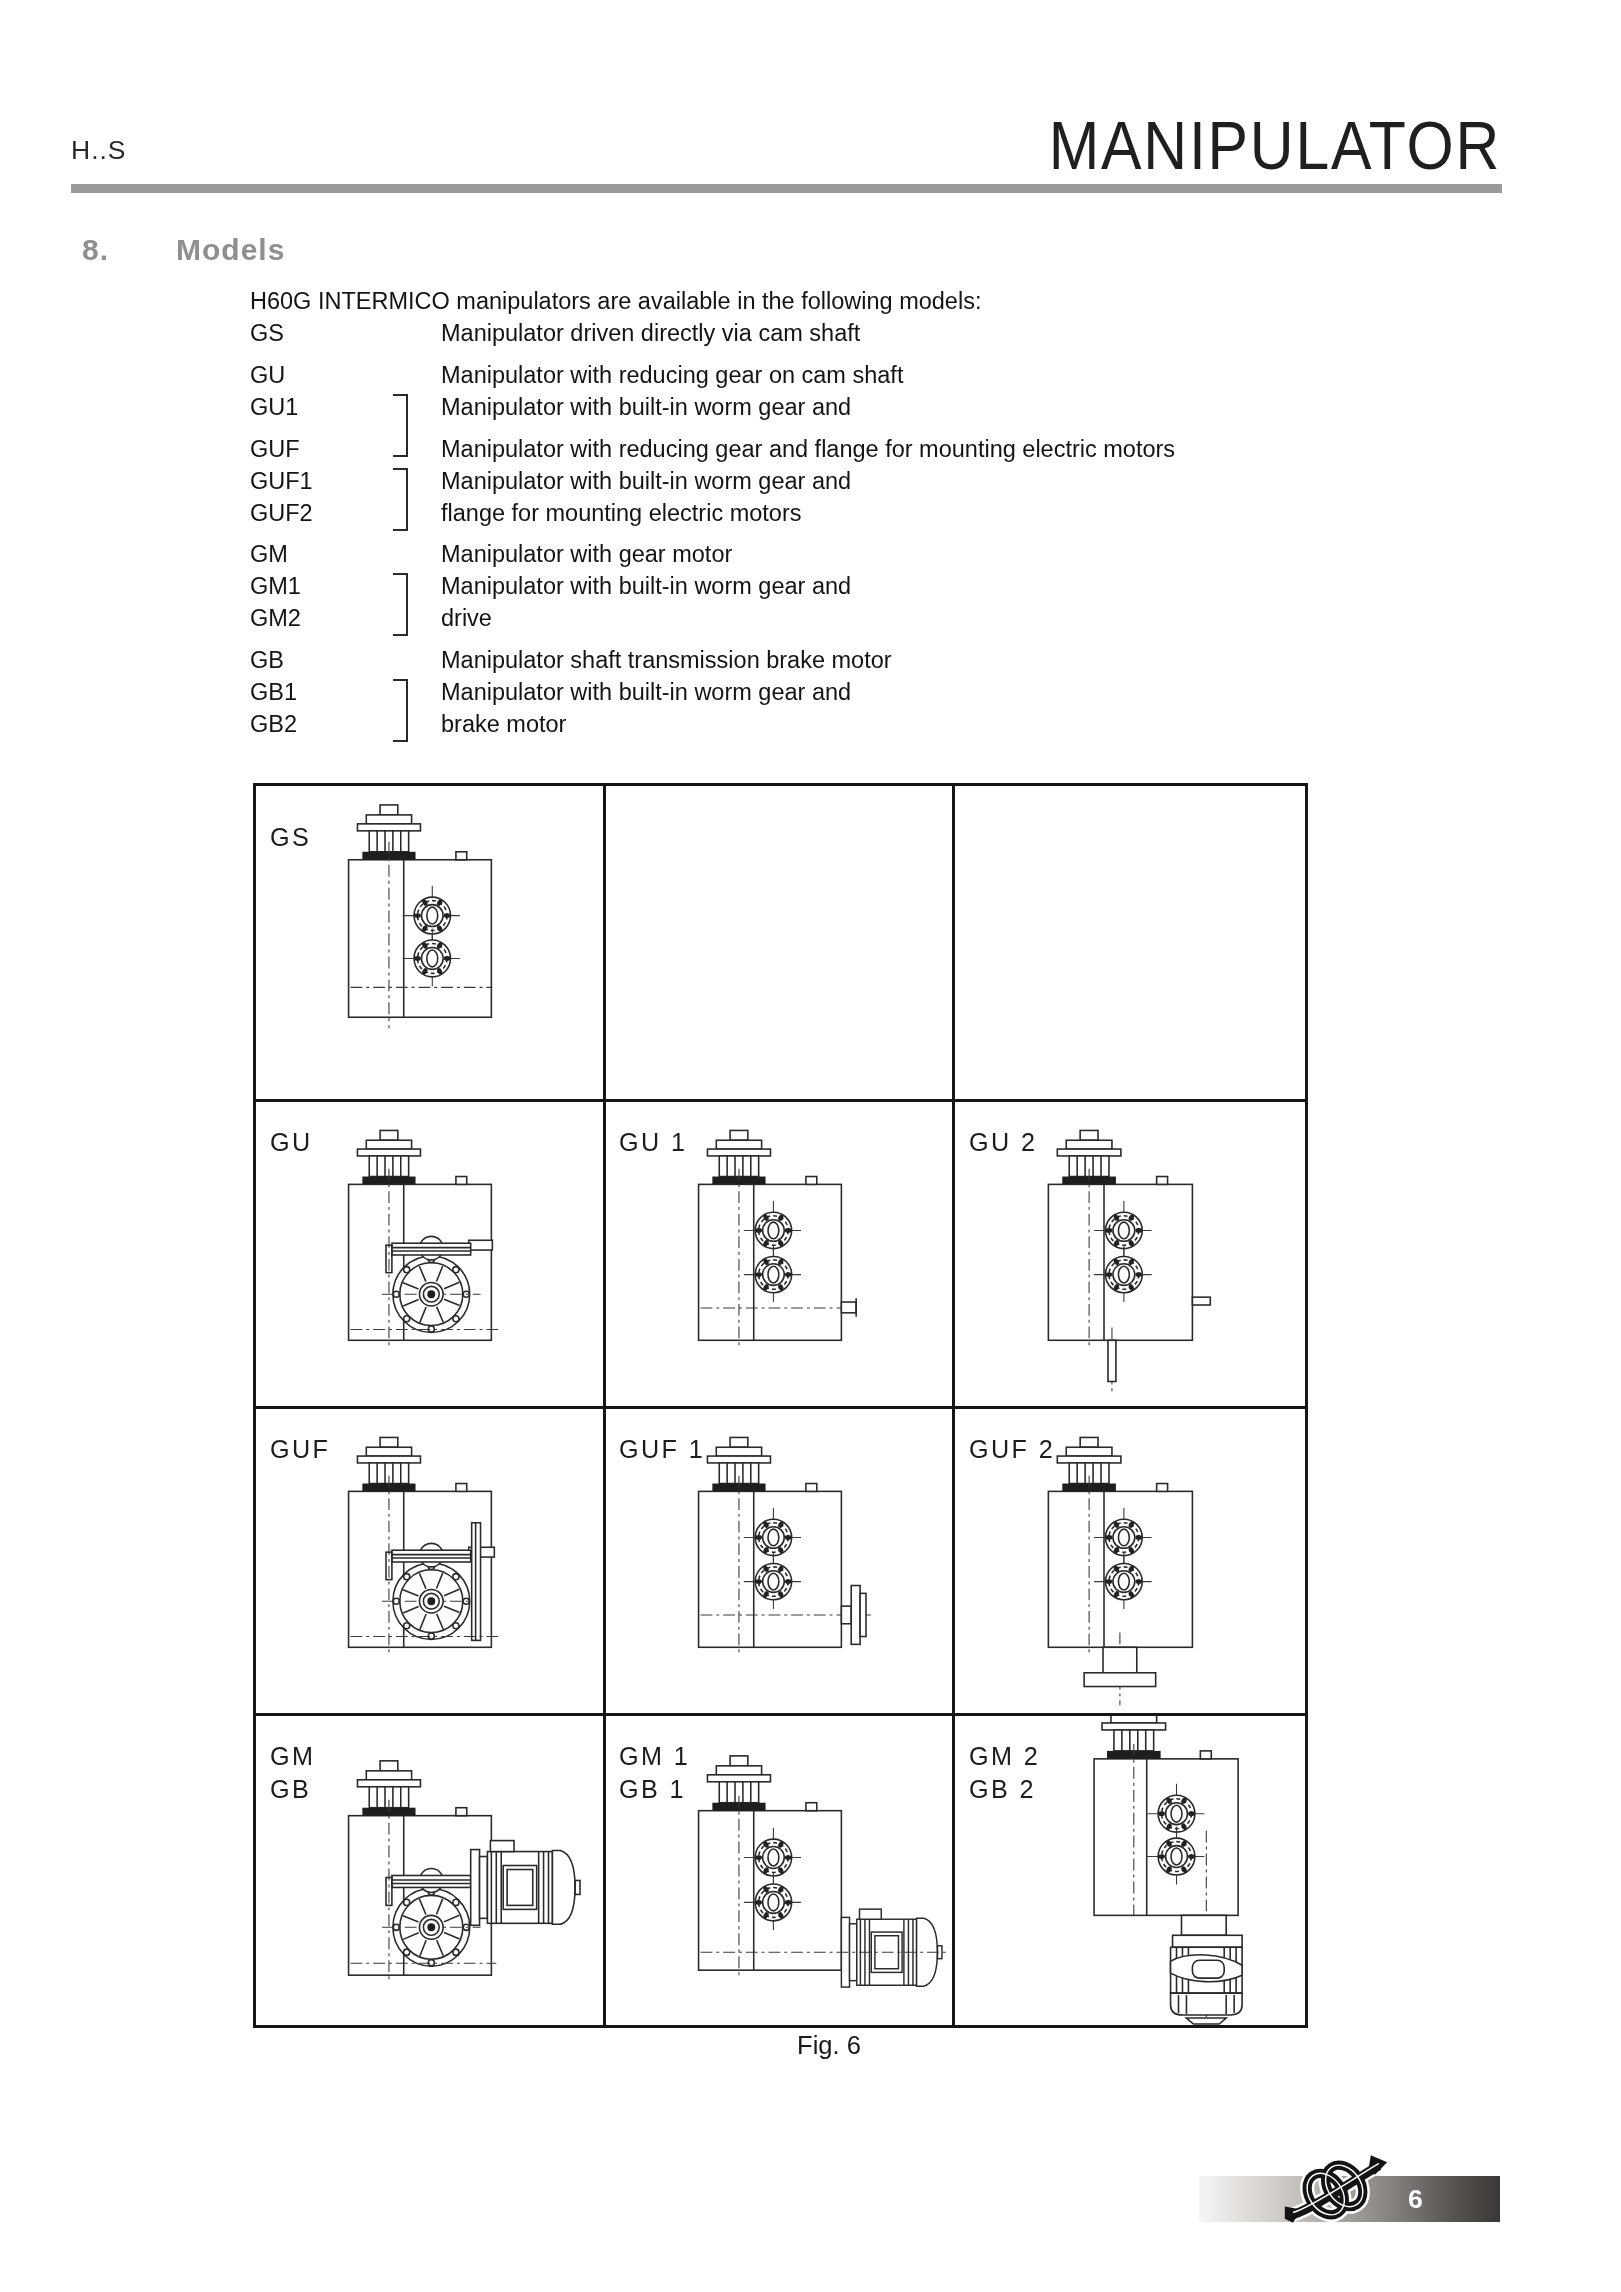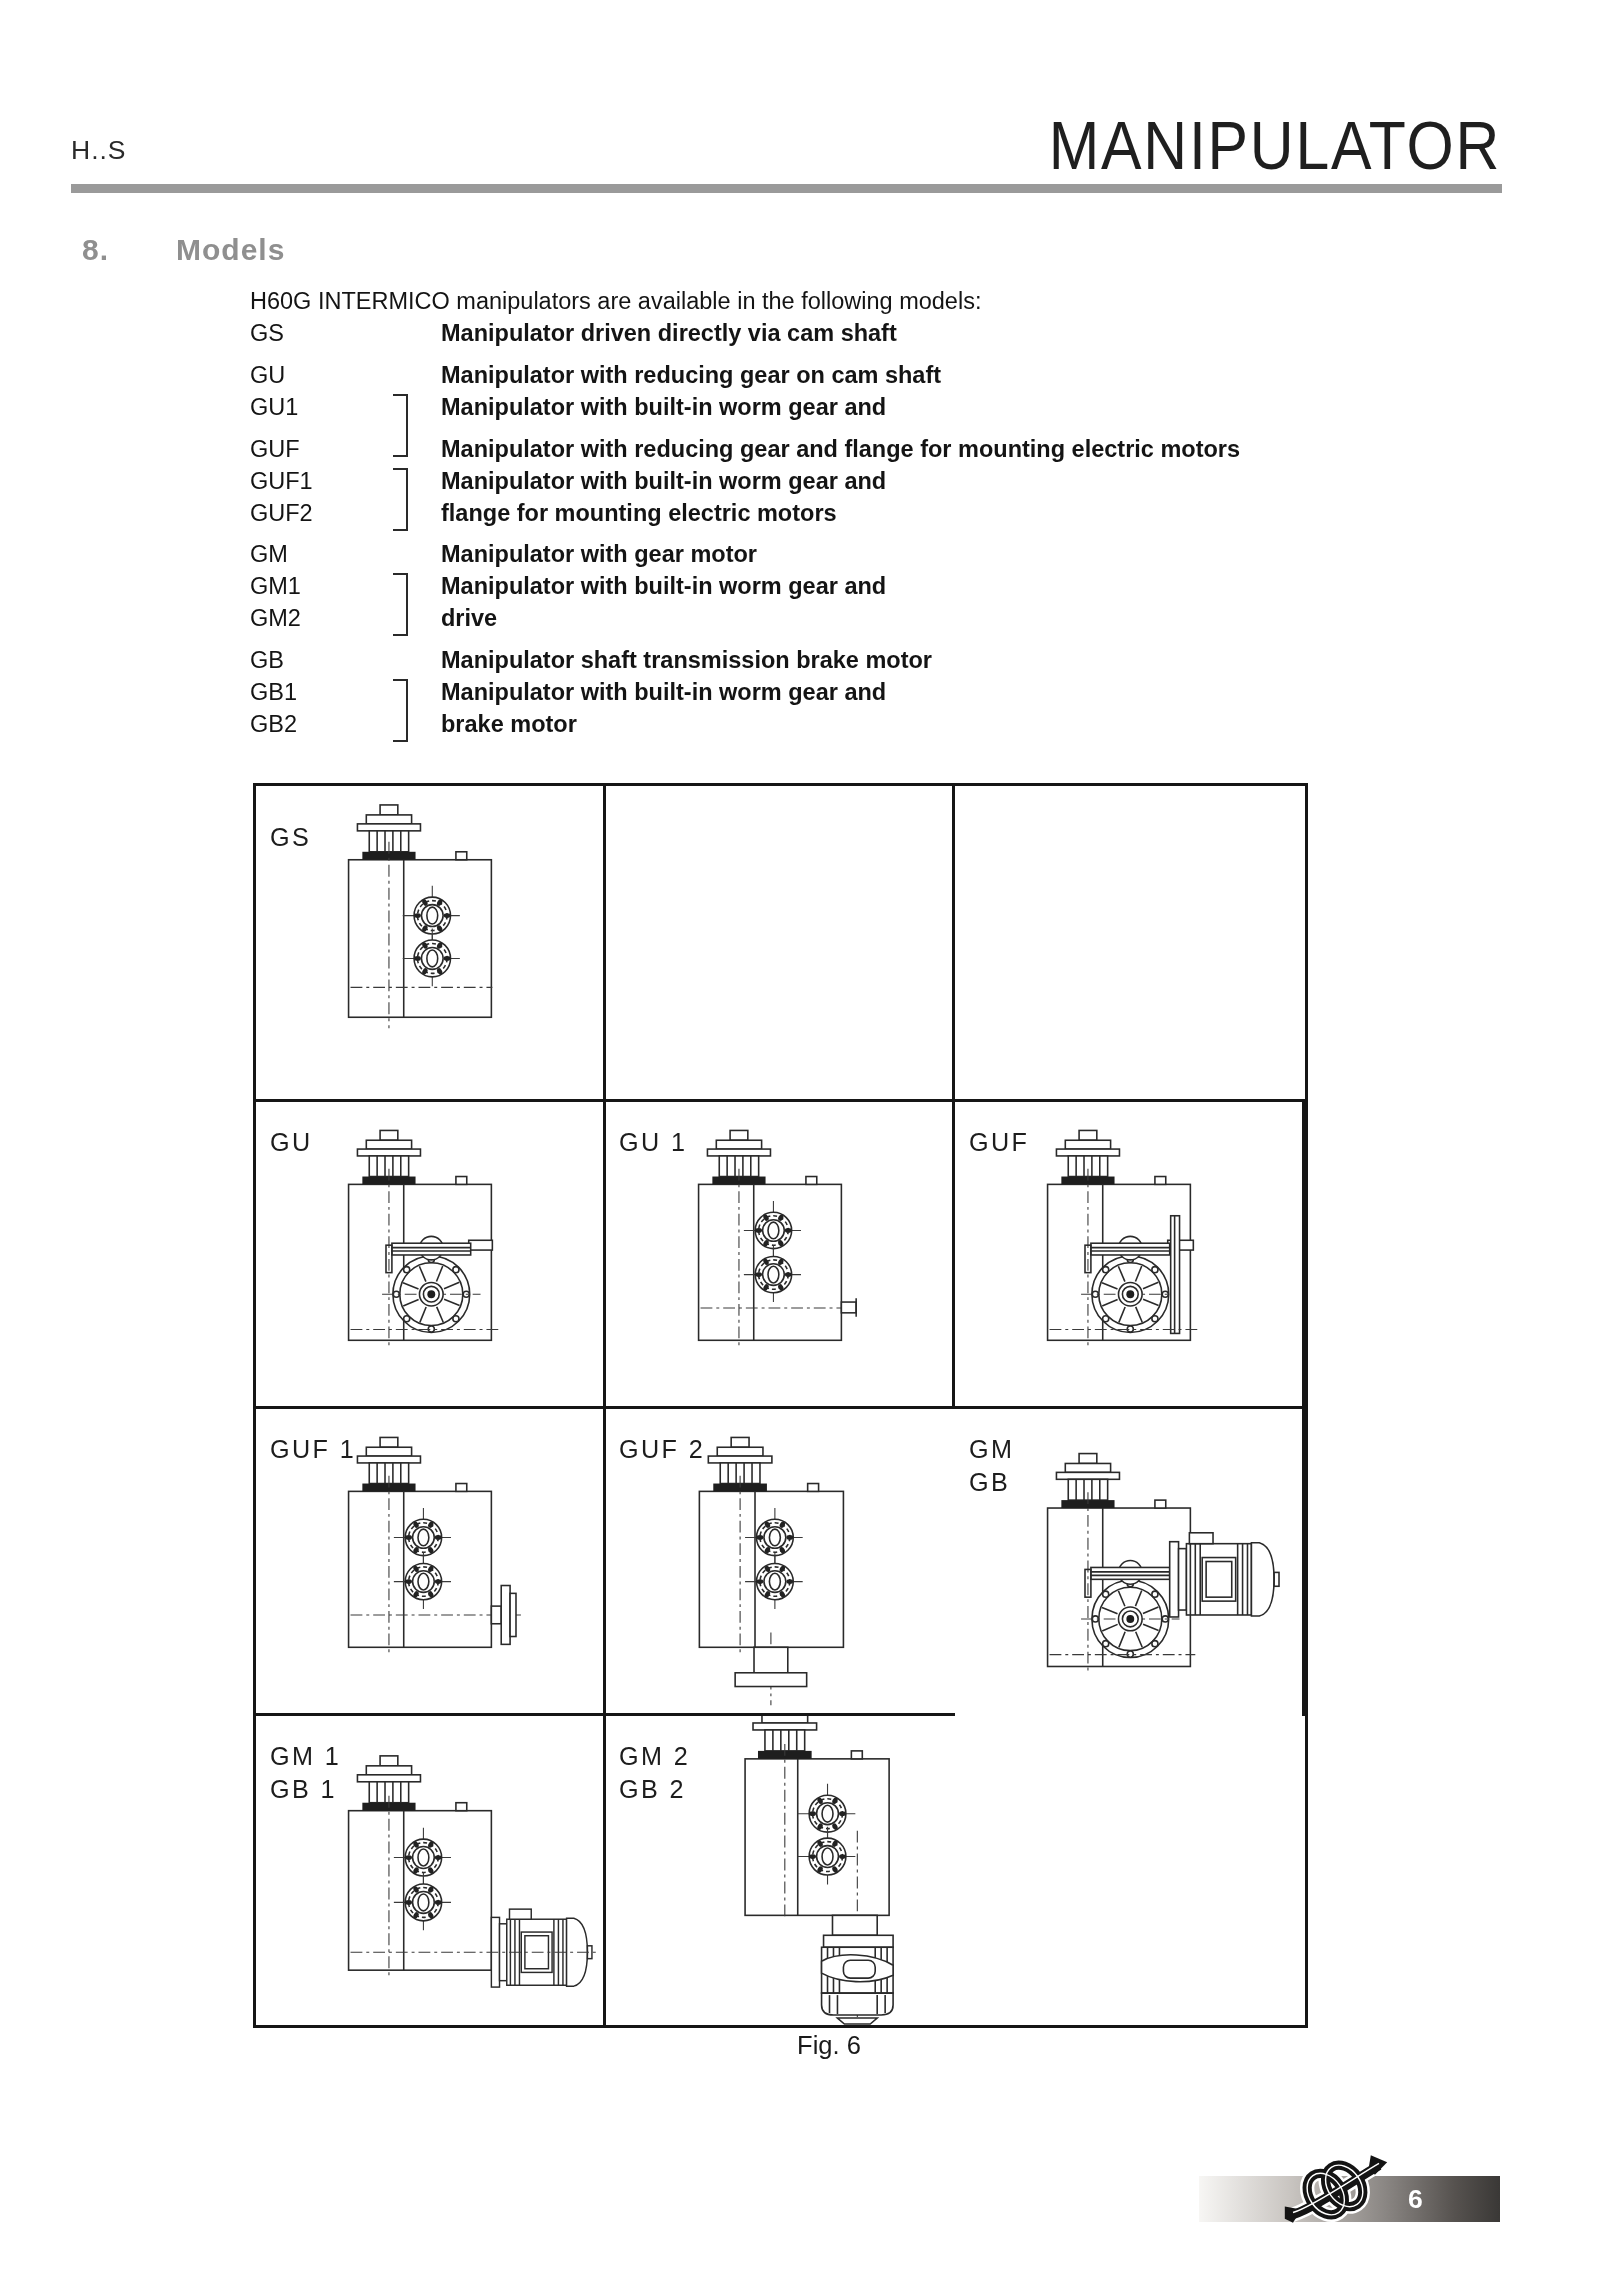--- a/index.html
+++ b/index.html
@@ -16,21 +16,21 @@
   .sec-num{position:absolute;left:82px;top:233px;font-size:30px;font-weight:700;color:#8f8f8f;letter-spacing:1px;}
   .sec-title{position:absolute;left:176px;top:233px;font-size:30px;font-weight:700;color:#8f8f8f;letter-spacing:1px;}
 
   
   .model-list{position:absolute;left:250px;top:285px;width:1176px;font-size:23.5px;line-height:32px;color:#141414;}
   .intro{white-space:nowrap;}
   .mgroup{position:relative;margin-top:9.8px;}
   .mgroup.first{margin-top:0;}
   .mrow{display:flex;}
   .mcode{width:191px;flex:0 0 191px;}
-  .mdesc{white-space:nowrap;font-weight:bold;}
+  .mdesc{white-space:nowrap;}
   .bracket{position:absolute;left:143px;top:35px;width:12.7px;height:59px;
            border-right:2.5px solid #2a2a2a;border-top:2.5px solid #2a2a2a;border-bottom:2.5px solid #2a2a2a;}
 
   
   .fig-table{position:absolute;left:253px;top:783px;width:1055px;height:1245px;
              border:3.9px solid #161616;box-sizing:border-box;
              display:grid;grid-template-columns:1fr 1fr 1fr;grid-template-rows:316px 307px 307px auto;}
   .cell{position:relative;border-right:3.9px solid #161616;border-bottom:3.9px solid #161616;box-sizing:border-box;background:#fff;}
   .cell.last-col{border-right:none;}
   .cell.last-row{border-bottom:none;}
@@ -261,20 +261,35 @@
         <line class="ln" x1="150" y1="84" x2="150" y2="243"></line>
         <line class="cl" x1="135" y1="68" x2="135" y2="250"></line>
         <rect class="lnf" x="203" y="76" width="11" height="8"></rect>
         <use href="#flange" transform="translate(170,131)"></use>
         <use href="#flange" transform="translate(170,176)"></use>
         <line class="cl" x1="96" y1="210" x2="254" y2="210"></line>
         <rect class="lnf" x="239" y="204" width="15" height="11"></rect>
         <line class="ln" x1="254" y1="200" x2="254" y2="219"></line>
       </svg>
     </div>
+    <div class="cell last-col">
+      <div class="cell-label">GU 2</div>
+      <svg class="draw" viewBox="0 0 352 310" preserveAspectRatio="none">
+        <rect class="lnf" x="94" y="84" width="145" height="159"></rect>
+        <use href="#topshaft" transform="translate(135,84)"></use>
+        <line class="ln" x1="150" y1="84" x2="150" y2="243"></line>
+        <line class="cl" x1="135" y1="68" x2="135" y2="250"></line>
+        <rect class="lnf" x="203" y="76" width="11" height="8"></rect>
+        <use href="#flange" transform="translate(170,131)"></use>
+        <use href="#flange" transform="translate(170,176)"></use>
+        <rect class="lnf" x="239" y="199" width="18" height="8"></rect>
+        <line class="cl" x1="158" y1="230" x2="158" y2="295"></line>
+        <rect class="lnf" x="154" y="243" width="8" height="42"></rect>
+      </svg>
+    </div>
 
     <div class="cell">
       <div class="cell-label">GUF</div>
       <svg class="draw" viewBox="0 0 352 310" preserveAspectRatio="none">
         <rect class="lnf" x="94" y="84" width="145" height="159"></rect>
         <use href="#topshaft" transform="translate(135,84)"></use>
         <line class="ln" x1="150" y1="84" x2="150" y2="243"></line>
         <line class="cl" x1="135" y1="68" x2="135" y2="250"></line>
         <rect class="lnf" x="203" y="76" width="11" height="8"></rect>
         <rect class="lnf" x="216" y="141" width="26" height="10"></rect>

